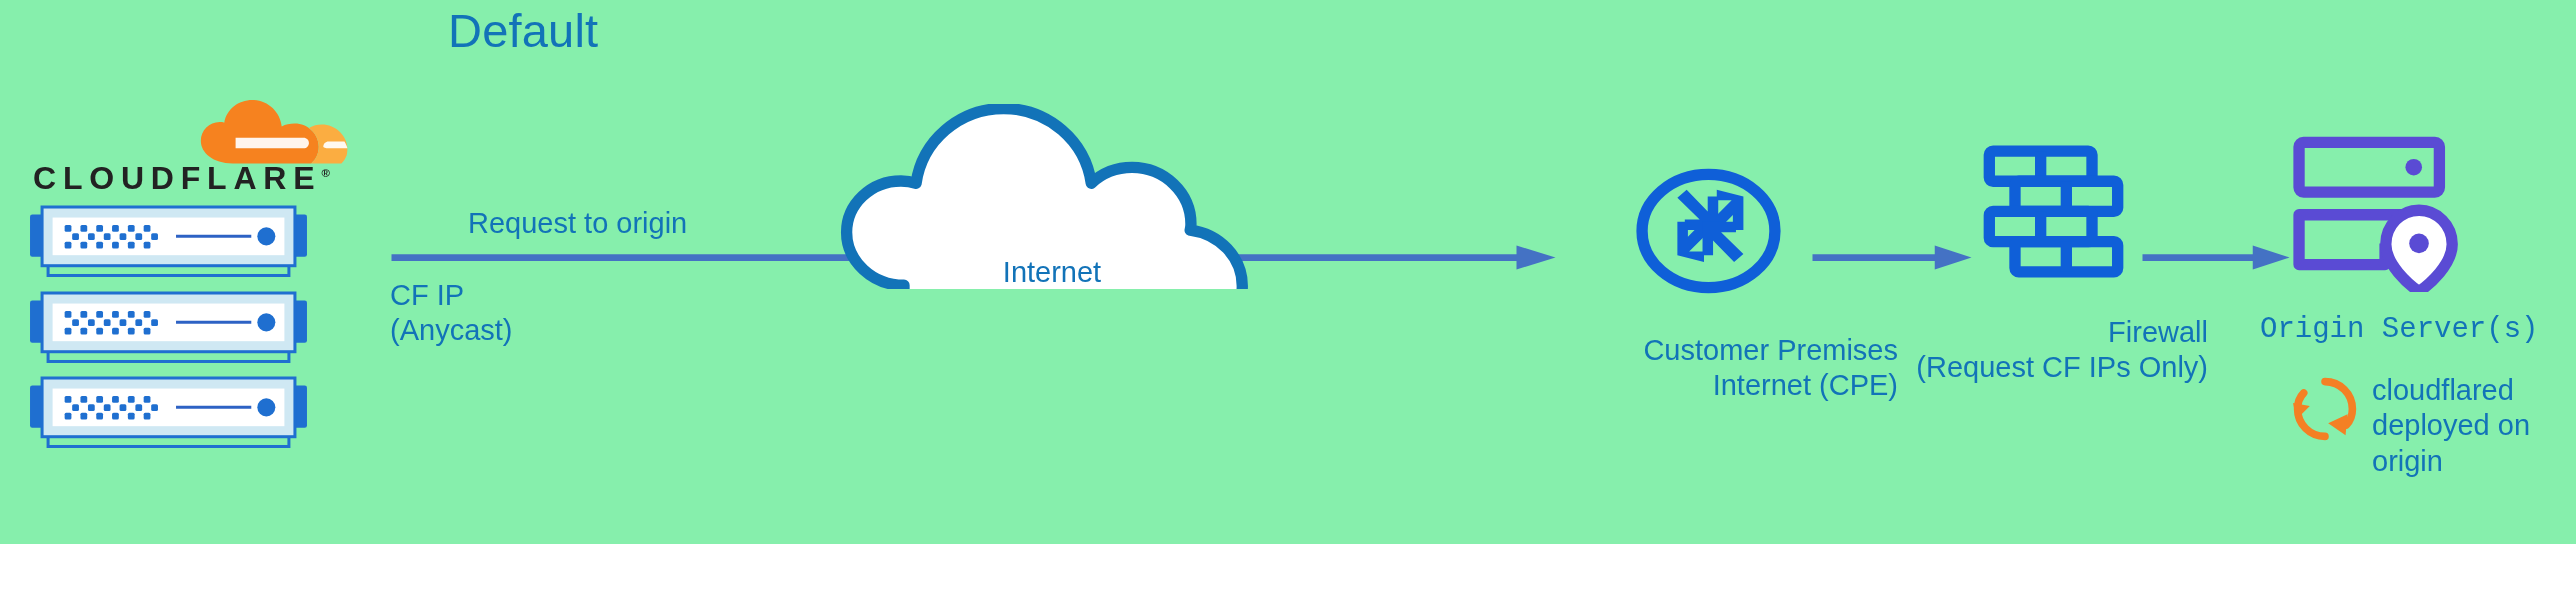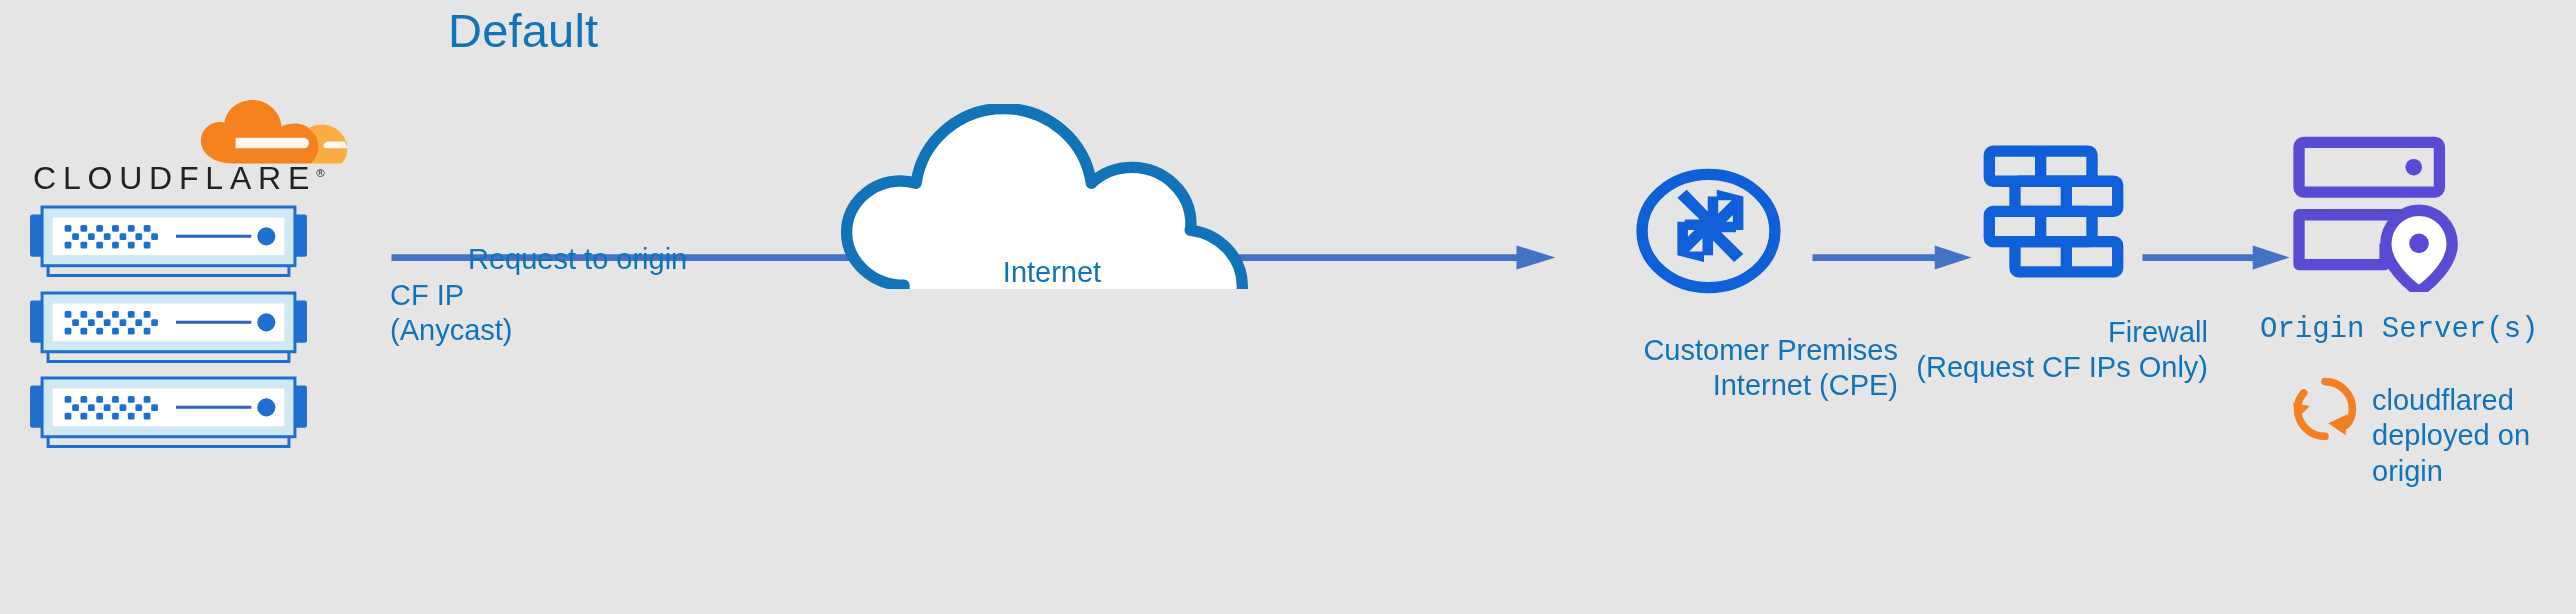--- a/index.html
+++ b/index.html
@@ -8,22 +8,22 @@
     padding: 0;
     background: #ffffff;
   }
   body {
     font-family: "Liberation Sans", sans-serif;
     -webkit-font-smoothing: antialiased;
   }
   #stage {
     position: relative;
     width: 2576px;
-    height: 614px;
-    background: #e5e5e5;
+    height: 544px;
+    background: #86efac;
     overflow: hidden;
   }
   .abs { position: absolute; }
 
   
   #diagram-title {
     left: 448px;
     top: 3px;
     font-size: 47px;
     color: #1273b8;
@@ -36,21 +36,21 @@
     left: 33px;
     top: 104px;
     width: 318px;
     height: 98px;
   }
   #cloudflare-wordmark {
     position: absolute;
     left: 0;
     top: 56px;
     font-size: 32px;
-    font-weight: normal;
+    font-weight: bold;
     letter-spacing: 6.8px;
     color: #222222;
     white-space: nowrap;
   }
   #cloudflare-reg {
     font-size: 11.4px;
     vertical-align: super;
     letter-spacing: 0;
   }
 
@@ -77,21 +77,20 @@
     color: #1273b8;
   }
 
   
   #request-to-origin-label {
     left: 468px;
     top: 207px;
     font-size: 29px;
     color: #1273b8;
     white-space: nowrap;
-    margin-top: 36px;
   }
   #cf-ip-label {
     left: 390px;
     top: 278px;
     font-size: 29px;
     color: #1273b8;
     line-height: 1.22;
     white-space: nowrap;
   }
 
@@ -111,21 +110,21 @@
   #firewall-node  { left: 1983px; top: 145px; width: 141px; height: 148px; }
   #firewall-label { left: 1898px; top: 315px; width: 310px; }
 
   #origin-node  { left: 2293px; top: 136px; width: 166px; height: 156px; }
   #origin-label { left: 2260px; top: 312px; width: 235px; font-family: Liberation Mono, monospace; }
 
   
   #cloudflared-icon { left: 2290px; top: 374px; width: 70px; height: 70px; }
   #cloudflared-text {
     left: 2372px;
-    top: 383px;
+    top: 373px;
     font-size: 29px;
     color: #1273b8;
     line-height: 1.22;
     white-space: nowrap;
   }
 </style>
 </head>
 <body>
 
 <div id="stage">

